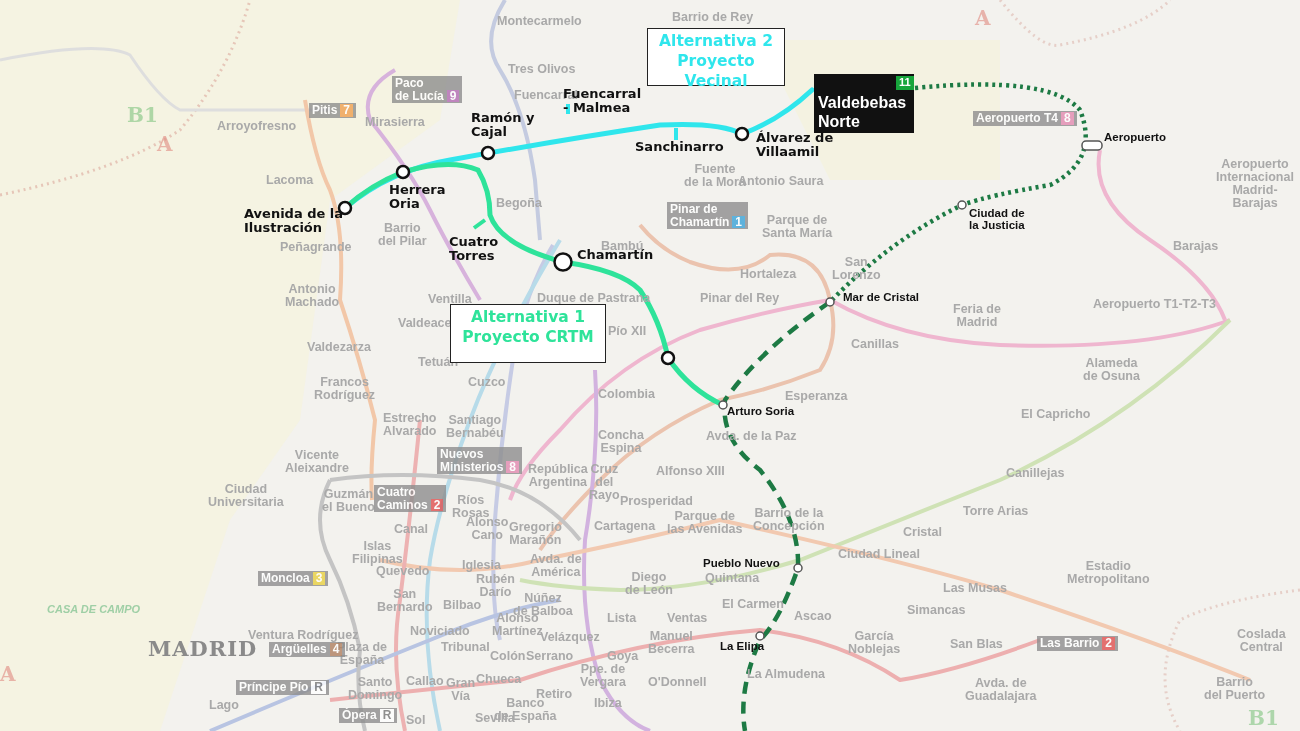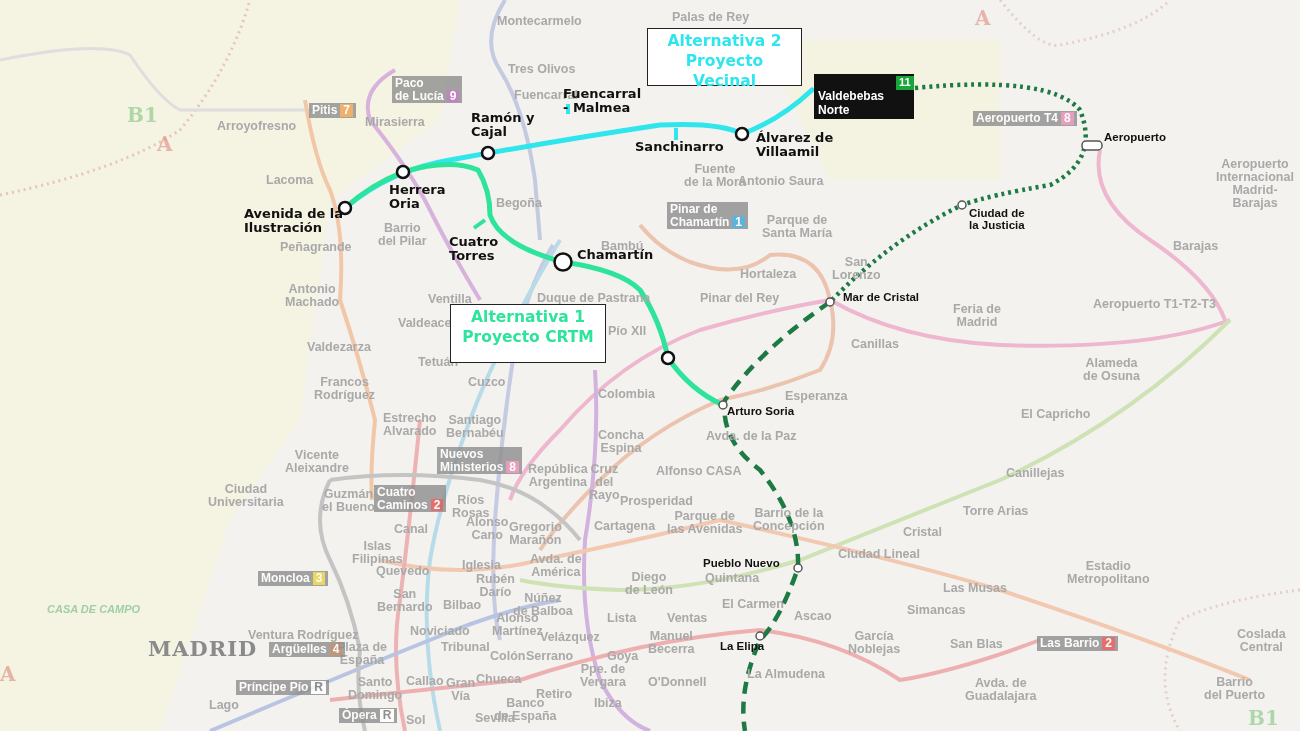--- a/index.html
+++ b/index.html
@@ -6,21 +6,21 @@
   body{width:1300px;height:731px;overflow:hidden;background:#f3f2ee;font-family:"Liberation Sans",sans-serif;}
   #map{position:relative;width:1300px;height:731px;overflow:hidden;}
   #map svg{position:absolute;left:0;top:0;}
   .lbl{position:absolute;white-space:pre-line;line-height:1.05;}
   .faint{color:#a9a9a9;font-size:12.5px;font-weight:bold;text-align:center;}
   .key{color:#111;font-size:13px;font-weight:bold;font-family:"DejaVu Sans",sans-serif;}
   .key2{color:#111;font-size:11.5px;font-weight:bold;}
   .box{position:absolute;background:#fff;border:1.5px solid #222;text-align:center;font-weight:bold;font-size:15.5px;line-height:1.3;font-family:"DejaVu Sans",sans-serif;padding:2px 6px;box-sizing:border-box;}
   .tag{position:absolute;background:#8e8e8e;color:#fff;font-size:12px;font-weight:bold;padding:1px 3px;line-height:1.05;white-space:pre-line;opacity:.8;}
   .num{display:inline-block;margin-left:3px;padding:0 3px;color:#fff;}
-  .blackbox{position:absolute;background:#111;color:#fff;font-size:12px;font-weight:bold;padding:2px 4px;line-height:1.15;white-space:pre-line;}
+  .blackbox{position:absolute;background:#111;color:#fff;font-size:16px;font-weight:bold;padding:2px 4px;line-height:1.15;white-space:pre-line;}
   .big{position:absolute;font-family:"DejaVu Serif",serif;font-weight:bold;color:#8a8a8a;font-size:21px;letter-spacing:1px;}
   .zone{position:absolute;font-family:"DejaVu Serif",serif;font-weight:bold;font-size:20px;opacity:.6;}
 </style>
 </head>
 <body>
 
 <div id="map">
   <svg width="1300" height="731" viewBox="0 0 1300 731">
 
     <rect x="0" y="0" width="1300" height="731" fill="#f3f2ee"></rect>
@@ -82,21 +82,21 @@
   <div class="zone" style="left:157px;top:132px;color:#e08a80;">A</div>
   <div class="zone" style="left:975px;top:6px;color:#e08a80;">A</div>
   <div class="zone" style="left:1248px;top:706px;color:#7fc47f;">B1</div>
   <div class="zone" style="left:0px;top:662px;color:#e08a80;">A</div>
 
   <div class="big" style="left:148px;top:636px;">MADRID</div>
   <div class="lbl" style="left:47px;top:604px;color:#9fcfa6;font-size:11px;font-style:italic;font-weight:bold;">CASA  DE  CAMPO</div>
 
   <div id="bg-stations">
       <div class="lbl faint" style="left: 497px; top: 15px;">Montecarmelo</div>
-      <div class="lbl faint" style="left: 672px; top: 11px;">Palas de Rey</div>
+      <div class="lbl faint" style="left: 672px; top: 11px;">Barrio de Rey</div>
       <div class="lbl faint" style="left: 508px; top: 63px;">Tres Olivos</div>
       <div class="lbl faint" style="left: 514px; top: 89px;">Fuencarral</div>
       <div class="lbl faint" style="left: 365px; top: 116px;">Mirasierra</div>
       <div class="lbl faint" style="left: 217px; top: 120px;">Arroyofresno</div>
       <div class="lbl faint" style="left: 266px; top: 174px;">Lacoma</div>
       <div class="lbl faint" style="left: 280px; top: 241px;">Peñagrande</div>
       <div class="lbl faint" style="left: 378px; top: 222px;">Barrio
 del Pilar</div>
       <div class="lbl faint" style="left: 496px; top: 197px;">Begoña</div>
       <div class="lbl faint" style="left: 285px; top: 283px;">Antonio
@@ -146,21 +146,21 @@
       <div class="lbl faint" style="left: 406px; top: 714px;">Sol</div>
       <div class="lbl faint" style="left: 458px; top: 712px; margin-left: 17px;">Sevilla</div>
       <div class="lbl faint" style="left: 598px; top: 388px;">Colombia</div>
       <div class="lbl faint" style="left: 598px; top: 429px;">Concha
 Espina</div>
       <div class="lbl faint" style="left: 528px; top: 463px;">República
 Argentina</div>
       <div class="lbl faint" style="left: 589px; top: 463px;">Cruz
 del
 Rayo</div>
-      <div class="lbl faint" style="left: 656px; top: 465px;">Alfonso CASA</div>
+      <div class="lbl faint" style="left: 656px; top: 465px;">Alfonso XIII</div>
       <div class="lbl faint" style="left: 620px; top: 495px;">Prosperidad</div>
       <div class="lbl faint" style="left: 667px; top: 510px;">Parque de
 las Avenidas</div>
       <div class="lbl faint" style="left: 509px; top: 521px;">Gregorio
 Marañón</div>
       <div class="lbl faint" style="left: 594px; top: 520px;">Cartagena</div>
       <div class="lbl faint" style="left: 530px; top: 553px;">Avda. de
 América</div>
       <div class="lbl faint" style="left: 625px; top: 571px;">Diego
 de León</div>
@@ -245,21 +245,21 @@
 Ministerios</span><span class="num" style="background: rgb(226, 138, 176);">8</span></div>
       <div class="tag" style="left: 374px; top: 485px;"><span>Cuatro
 Caminos</span><span class="num" style="background: rgb(224, 80, 80);">2</span></div>
       <div class="tag" style="left: 258px; top: 571px;"><span>Moncloa</span><span class="num" style="background: rgb(232, 208, 64);">3</span></div>
       <div class="tag" style="left: 269px; top: 606px; margin-top: 36px;"><span>Argüelles</span><span class="num" style="background: rgb(176, 128, 96);">4</span></div>
       <div class="tag" style="left: 236px; top: 680px;"><span>Príncipe Pío</span><span class="num" style="background: rgb(255, 255, 255); color: rgb(119, 119, 119);">R</span></div>
       <div class="tag" style="left: 339px; top: 708px;"><span>Ópera</span><span class="num" style="background: rgb(255, 255, 255); color: rgb(119, 119, 119);">R</span></div>
       <div class="tag" style="left: 1037px; top: 636px;"><span>Las Barrio</span><span class="num" style="background: rgb(224, 80, 80);">2</span></div>
     </div>
 
-  <div class="box" style="left:647px;top:28px;width:155px;height:58px;color:#2fe6ec;">
+  <div class="box" style="left:647px;top:28px;width:138px;height:58px;color:#2fe6ec;">
     <div>Alternativa 2</div>
     <div>Proyecto Vecinal</div>
   </div>
   <div class="box" style="left:450px;top:304px;width:156px;height:59px;color:#2ee39a;">
     <div>Alternativa 1</div>
     <div>Proyecto CRTM</div>
   </div>
 
   <div class="blackbox" style="left:814px;top:74px;width:92px;">
     <span>Valdebebas

